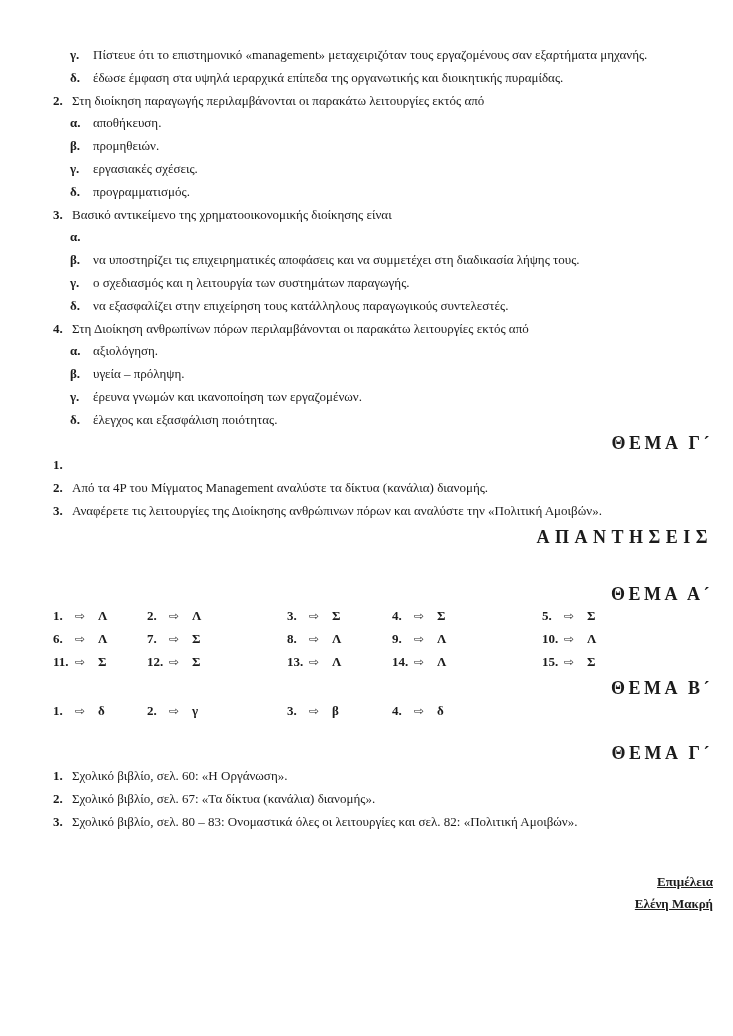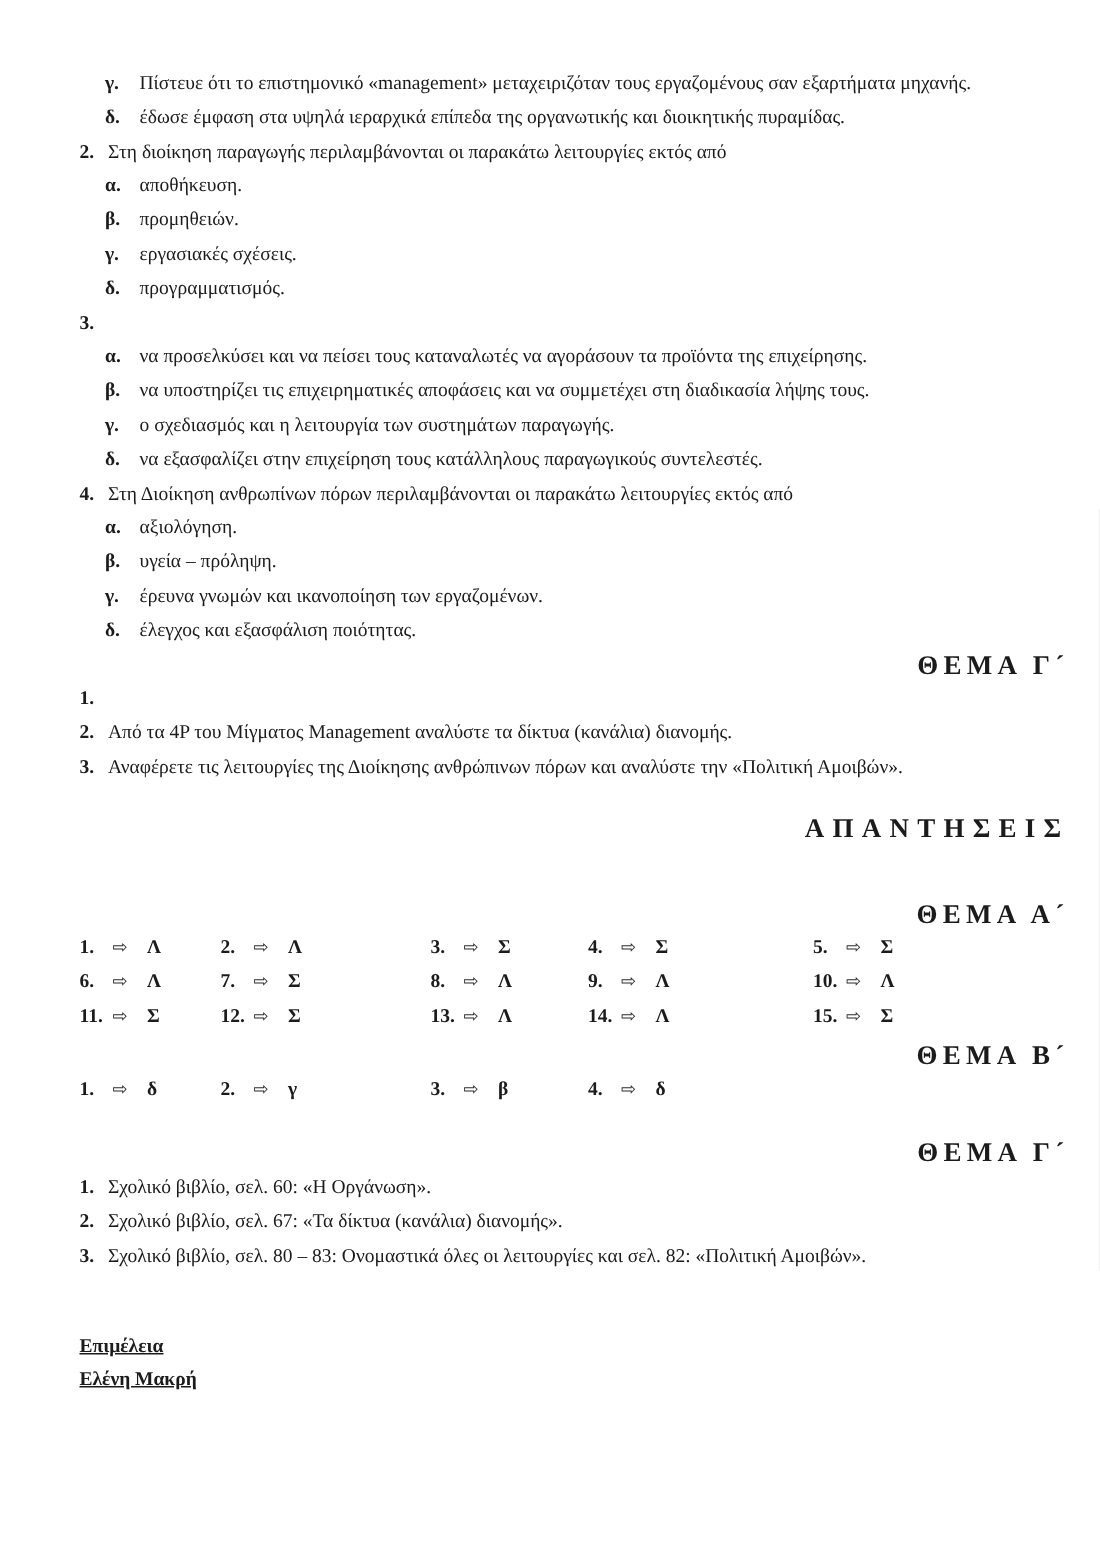--- a/index.html
+++ b/index.html
@@ -21,40 +21,40 @@
   .q-num   { display:inline-block; width:19px; flex:0 0 19px; font-weight:bold; }
   .q-text  { }
   .opt-label { display:inline-block; width:23px; flex:0 0 23px; font-weight:bold; }
   .opt-text  { }
 
   .center-heading {
     text-align:right; font-weight:bold;
     font-size:18px; line-height:22.8px;
     letter-spacing:3.5px; margin:0;font-family:Liberation Serif, serif;
   }
-  .answers-heading { letter-spacing:5.5px; margin-top:18px; }
+  .answers-heading { letter-spacing:5.5px; margin-top:3px; }
   .thema-a-heading { margin-top:34px; }
   .thema-b-heading { margin-top:3px; }
   .thema-c-ans-heading { margin-top:20px; }
 
   .answer-grid {
     display:grid;
     grid-template-columns:94px 140px 105px 150px auto;
     font-size:13px;
   }
   .ans-cell { display:flex; line-height:22.8px; }
   .a-num { display:inline-block; width:22px; flex:0 0 22px; font-weight:bold; }
   .a-arrow {
     display:inline-block; width:23px; flex:0 0 23px;
     font-family:"DejaVu Sans",sans-serif;
     font-size:12px; color:#2a2a2a;
   }
   .a-val { font-weight:bold; }
 
-  .footer { margin-top:37px; text-align:left; }
+  .footer { margin-top:37px; text-align:right; }
   .footer-title {
     font-weight:bold; text-decoration:underline;
     font-size:13px; line-height:22.8px;
   }
   .footer-name { font-weight:bold; font-size:13px; line-height:22.8px;text-decoration:underline; }
 </style>
 </head>
 <body>
 
 <div class="page">
@@ -84,24 +84,24 @@
         <div class="row option">
           <span class="opt-label">γ.</span>
           <span class="opt-text">εργασιακές σχέσεις.</span>
         </div>
         <div class="row option">
           <span class="opt-label">δ.</span>
           <span class="opt-text">προγραμματισμός.</span>
         </div>
         <div class="row question">
           <span class="q-num">3.</span>
+          <span class="q-text">Βασικό αντικείμενο της χρηματοοικονομικής διοίκησης είναι</span>
         </div>
         <div class="row option">
           <span class="opt-label">α.</span>
-          <span class="opt-text">να προσελκύσει και να πείσει τους καταναλωτές να αγοράσουν τα προϊόντα της επιχείρησης.</span>
         </div>
         <div class="row option">
           <span class="opt-label">β.</span>
           <span class="opt-text">να υποστηρίζει τις επιχειρηματικές αποφάσεις και να συμμετέχει στη διαδικασία λήψης τους.</span>
         </div>
         <div class="row option">
           <span class="opt-label">γ.</span>
           <span class="opt-text">ο σχεδιασμός και η λειτουργία των συστημάτων παραγωγής.</span>
         </div>
         <div class="row option">

